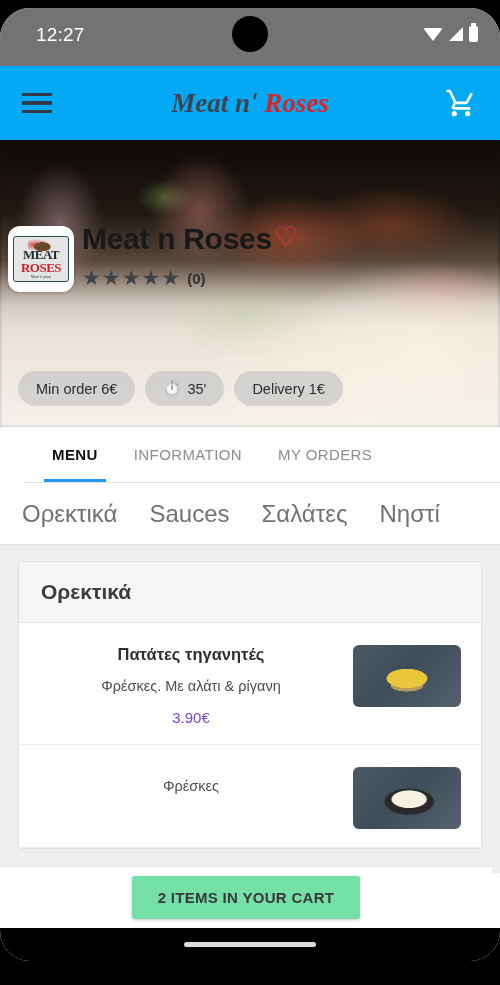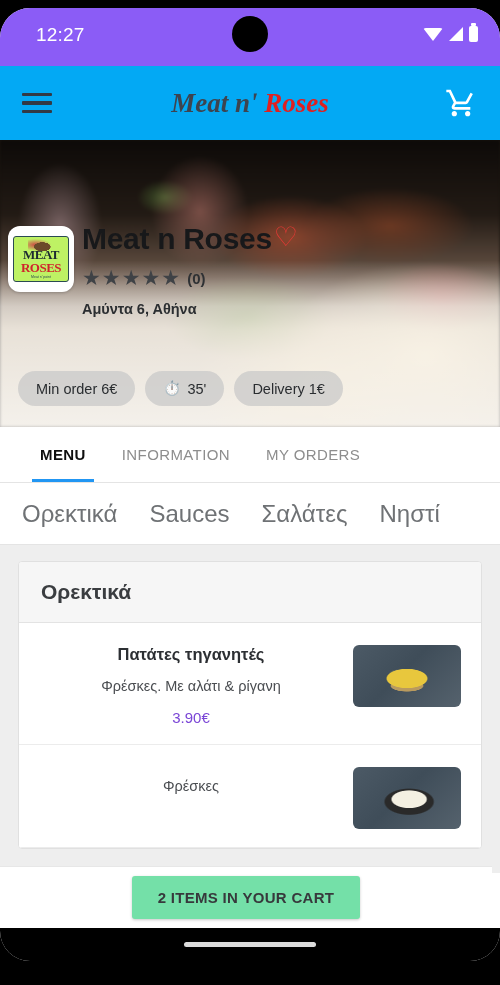--- a/index.html
+++ b/index.html
@@ -21,21 +21,21 @@
     width: 500px; height: 953px;
     background: #ffffff;
     border-radius: 30px;
     overflow: hidden;
   }
 
   
   #statusbar {
     position: relative;
     height: 58px;
-    background: #8b5cf6;
+    background: #737373;
     display: flex;
     align-items: center;
     padding: 0 20px;
   }
   #status-time {
     color: #ffffff;
     font-size: 19px;
     letter-spacing: .2px;
     margin-left: 16px;
     margin-top: -4px;
@@ -147,21 +147,21 @@
     left: 8px; top: 86px;
     width: 66px; height: 66px;
     background: #fff;
     border-radius: 12px;
     display: flex; align-items: center; justify-content: center;
     box-shadow: 0 1px 3px rgba(0,0,0,.2);
     overflow: hidden;
   }
   #logo-inner {
     width: 56px; height: 46px;
-    background: #bef264;
+    background: #e5e5e5;
     border: 1.5px solid #2a4a52;
     border-radius: 3px;
     display: flex; flex-direction: column;
     align-items: center; justify-content: center;
     line-height: 1;
     position: relative;
   }
   #logo-inner .l1 {
     font-family: "Liberation Serif", serif;
     font-weight: bold; font-size: 13px; color: #1c2a30;
@@ -212,23 +212,24 @@
     color: #2a2d30;
     display: flex; align-items: center; gap: 6px;
     white-space: nowrap;
   }
 
   
   #tabs {
     display: flex;
     align-items: center;
     height: 56px;
-    padding-left: 22px;
+    padding-left: 10px;
     border-bottom: 1px solid #e4e4e4;
     background: #fff;
+    margin-left: 24px;
   }
   .tab {
     padding: 0 18px;
     height: 100%;
     display: flex; align-items: center;
     font-size: 15px;
     color: #8d8d8d;
     letter-spacing: .4px;
     position: relative;
   }
@@ -407,21 +408,20 @@
         <div id="rest-title-row">
           <span id="rest-name">Meat n Roses</span>
           <span id="fav-heart">♡</span>
         </div>
 
         <div id="rating-row">
           <span id="stars">★★★★★</span>
           <span id="rating-count">(0)</span>
         </div>
 
-        <div id="address">Αμύντα 6, Αθήνα</div>
 
         <div id="chips">
           <div class="chip">
             <span>Min order 6€</span>
           </div>
           <div class="chip">
             <span>⏱️</span>
             <span>35'</span>
           </div>
           <div class="chip">

